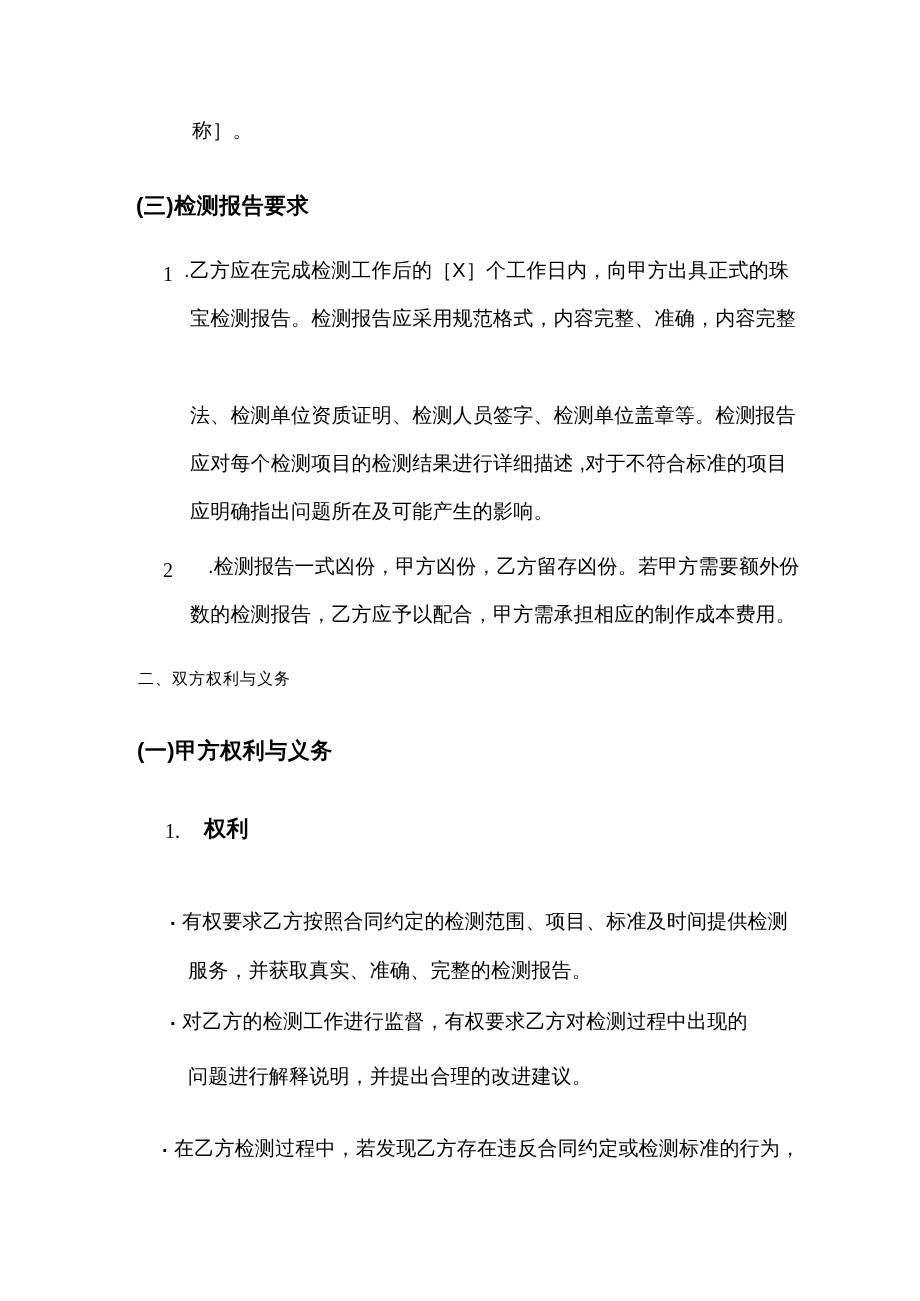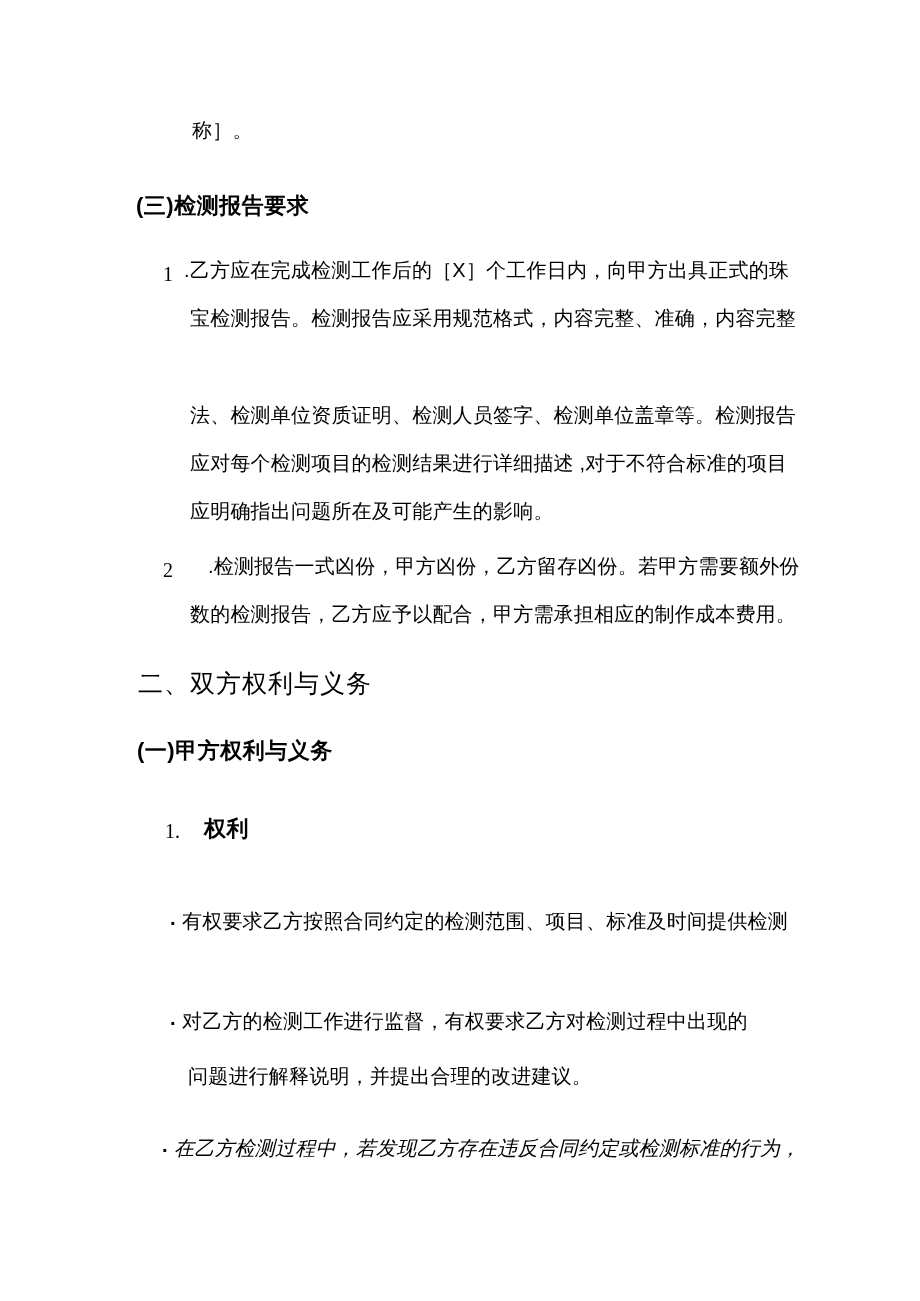--- a/index.html
+++ b/index.html
@@ -25,21 +25,21 @@
   .body-text {
     font-size: 20px;
     letter-spacing: 0.2px;
   }
   .heading-bold {
     font-size: 22px;
     font-weight: 700;
     letter-spacing: 0.5px;
   }
   .heading-regular {
-    font-size: 25px;
+    font-size: 16px;
     font-weight: 400;
     letter-spacing: 1px;
   }
   .serif-num {
     font-family: "Liberation Serif", "DejaVu Serif", serif;
     font-size: 20px;
     font-weight: 400;
   }
   .bullet-dot {
     font-size: 20px;
@@ -68,21 +68,22 @@
 
   <div class="line heading-regular" style="left:138px; top:671px;">二、双方权利与义务</div>
 
   <div class="line heading-bold" style="left:137px; top:740px;text-align:right;">(一)甲方权利与义务</div>
 
   <div class="line serif-num" style="left:165px; top:821px;">1.</div>
   <div class="line heading-bold" style="left:178px; top:818px;margin-left:26px;">权利</div>
 
   <div class="line bullet-dot" style="left:170px; top:913px;">·</div>
   <div class="line body-text" style="left:182px; top:911px;">有权要求乙方按照合同约定的检测范围、项目、标准及时间提供检测</div>
+  <div class="line body-text" style="left:188px; top:960px;">服务，并获取真实、准确、完整的检测报告。</div>
 
   <div class="line bullet-dot" style="left:170px; top:1013px;">·</div>
   <div class="line body-text" style="left:182px; top:1011px;">对乙方的检测工作进行监督，有权要求乙方对检测过程中出现的</div>
   <div class="line body-text" style="left:188px; top:1066px;">问题进行解释说明，并提出合理的改进建议。</div>
 
   <div class="line bullet-dot" style="left:162px; top:1140px;">·</div>
-  <div class="line body-text" style="left:174px; top:1138px;font-style:italic;">在乙方检测过程中，若发现乙方存在违反合同约定或检测标准的行为，</div>
+  <div class="line body-text" style="left:174px; top:1138px;">在乙方检测过程中，若发现乙方存在违反合同约定或检测标准的行为，</div>
 
 </div>
 
 </body></html>

